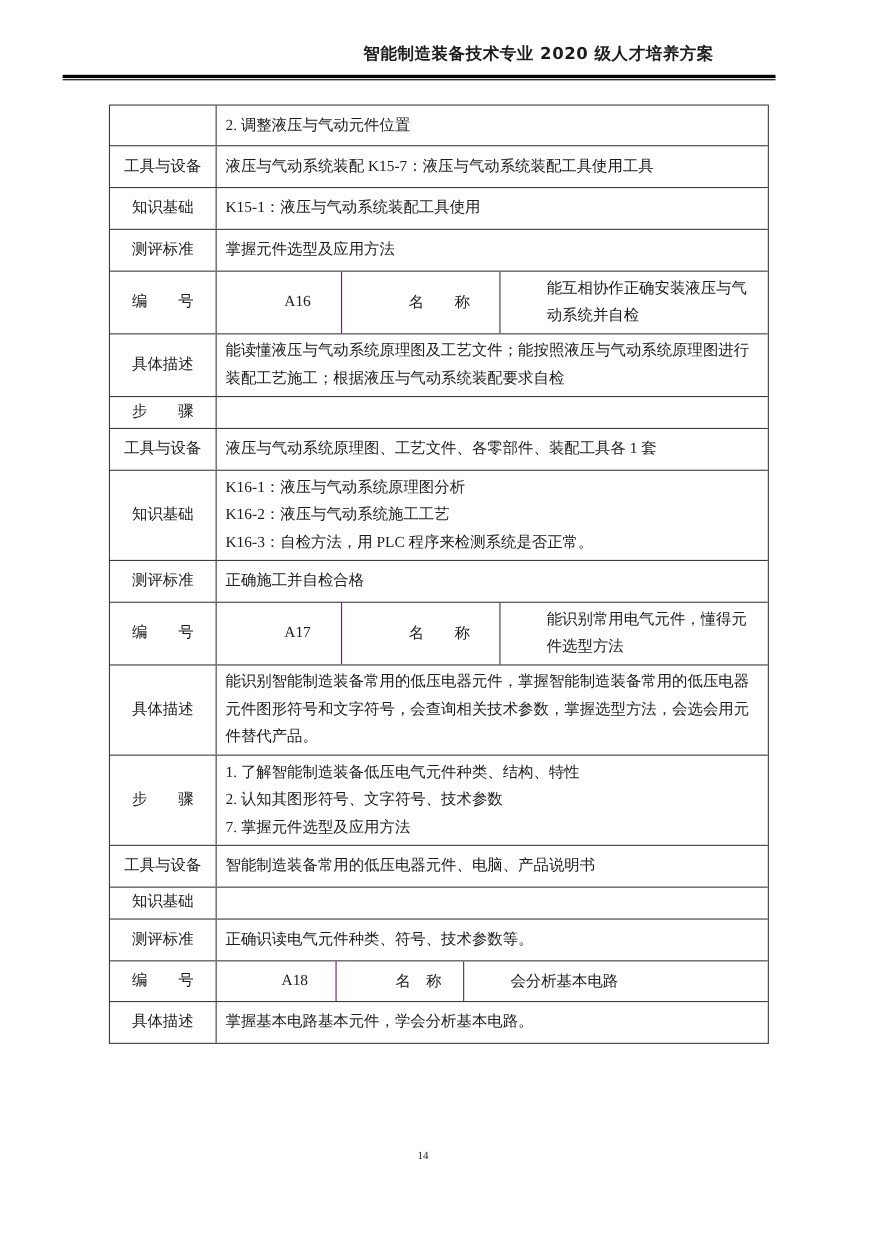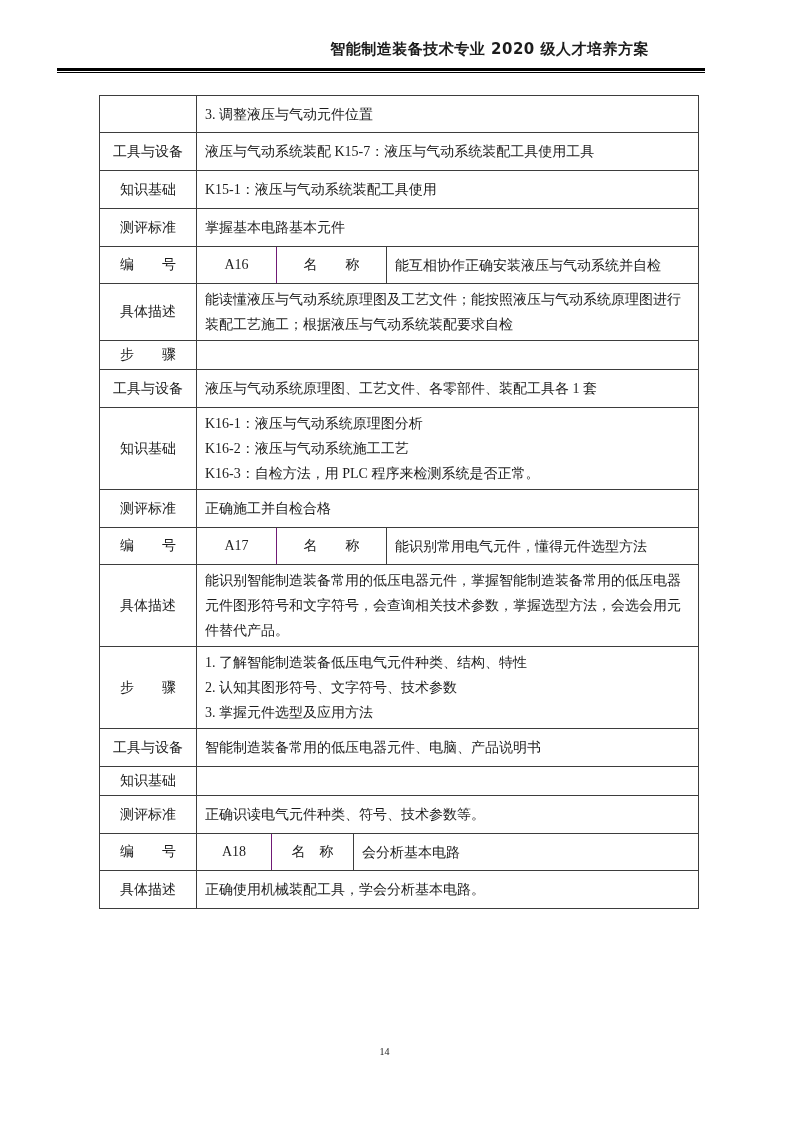--- a/index.html
+++ b/index.html
@@ -82,21 +82,21 @@
     flex: 0 0 110px;
     justify-content: center;
     border-right: 1px solid #3d3d3d;
     padding: 3px 2px;
   }
   .narrow .cell-code { flex: 0 0 75px; }
   .narrow .cell-name-label { flex: 0 0 82px; }
 
   .h-cont   { min-height: 36px; }
   .h-single { min-height: 38px; }
-  .h-id     { min-height: 37px; }
+  .h-id     { min-height: 37px; gap: 34px; }
 
   
   .footer {
     position: absolute;
     top: 1046px;
     left: 0;
     width: 100%;
     text-align: center;
     font-size: 10px;
     margin-left: 32px;
@@ -110,33 +110,33 @@
   <div class="header-title">智能制造装备技术专业 2020 级人才培养方案</div>
 
   <div class="header-rule">
     <div class="rule-thick"></div>
     <div class="rule-thin"></div>
   </div>
 
   <div class="doc-table" id="doc-table">
       <div class="t-row h-cont">
         <div class="cell cell-label"></div>
-        <div class="cell cell-content">3. 调整液压与气动元件位置</div>
+        <div class="cell cell-content">2. 调整液压与气动元件位置</div>
       </div>
       <div class="t-row h-single">
         <div class="cell cell-label">工具与设备</div>
         <div class="cell cell-content">液压与气动系统装配 K15-7：液压与气动系统装配工具使用工具</div>
       </div>
       <div class="t-row h-single">
         <div class="cell cell-label">知识基础</div>
         <div class="cell cell-content">K15-1：液压与气动系统装配工具使用</div>
       </div>
       <div class="t-row h-single">
         <div class="cell cell-label">测评标准</div>
-        <div class="cell cell-content">掌握基本电路基本元件</div>
+        <div class="cell cell-content">掌握元件选型及应用方法</div>
       </div>
       <div class="t-row h-id">
         <div class="cell cell-label">编　　号</div>
         <div class="cell cell-code">A16</div>
         <div class="cell cell-name-label">名　　称</div>
         <div class="cell cell-content">能互相协作正确安装液压与气动系统并自检</div>
       </div>
       <div class="t-row h-single">
         <div class="cell cell-label">具体描述</div>
         <div class="cell cell-content">能读懂液压与气动系统原理图及工艺文件；能按照液压与气动系统原理图进行装配工艺施工；根据液压与气动系统装配要求自检</div>
@@ -165,42 +165,42 @@
         <div class="cell cell-content">能识别常用电气元件，懂得元件选型方法</div>
       </div>
       <div class="t-row h-single">
         <div class="cell cell-label">具体描述</div>
         <div class="cell cell-content">能识别智能制造装备常用的低压电器元件，掌握智能制造装备常用的低压电器元件图形符号和文字符号，会查询相关技术参数，掌握选型方法，会选会用元件替代产品。</div>
       </div>
       <div class="t-row">
         <div class="cell cell-label">步　　骤</div>
         <div class="cell cell-content pre">1. 了解智能制造装备低压电气元件种类、结构、特性
 2. 认知其图形符号、文字符号、技术参数
-3. 掌握元件选型及应用方法</div>
+7. 掌握元件选型及应用方法</div>
       </div>
       <div class="t-row h-single">
         <div class="cell cell-label">工具与设备</div>
         <div class="cell cell-content">智能制造装备常用的低压电器元件、电脑、产品说明书</div>
       </div>
       <div class="t-row">
         <div class="cell cell-label">知识基础</div>
       </div>
       <div class="t-row h-single">
         <div class="cell cell-label">测评标准</div>
         <div class="cell cell-content">正确识读电气元件种类、符号、技术参数等。</div>
       </div>
       <div class="t-row narrow h-id">
         <div class="cell cell-label">编　　号</div>
         <div class="cell cell-code">A18</div>
         <div class="cell cell-name-label">名　称</div>
         <div class="cell cell-content">会分析基本电路</div>
       </div>
       <div class="t-row h-single">
         <div class="cell cell-label">具体描述</div>
-        <div class="cell cell-content">正确使用机械装配工具，学会分析基本电路。</div>
+        <div class="cell cell-content">掌握基本电路基本元件，学会分析基本电路。</div>
       </div>
     </div>
 
   <div class="footer">
     <span>14</span>
   </div>
 
 </div>
 
 </body></html>

